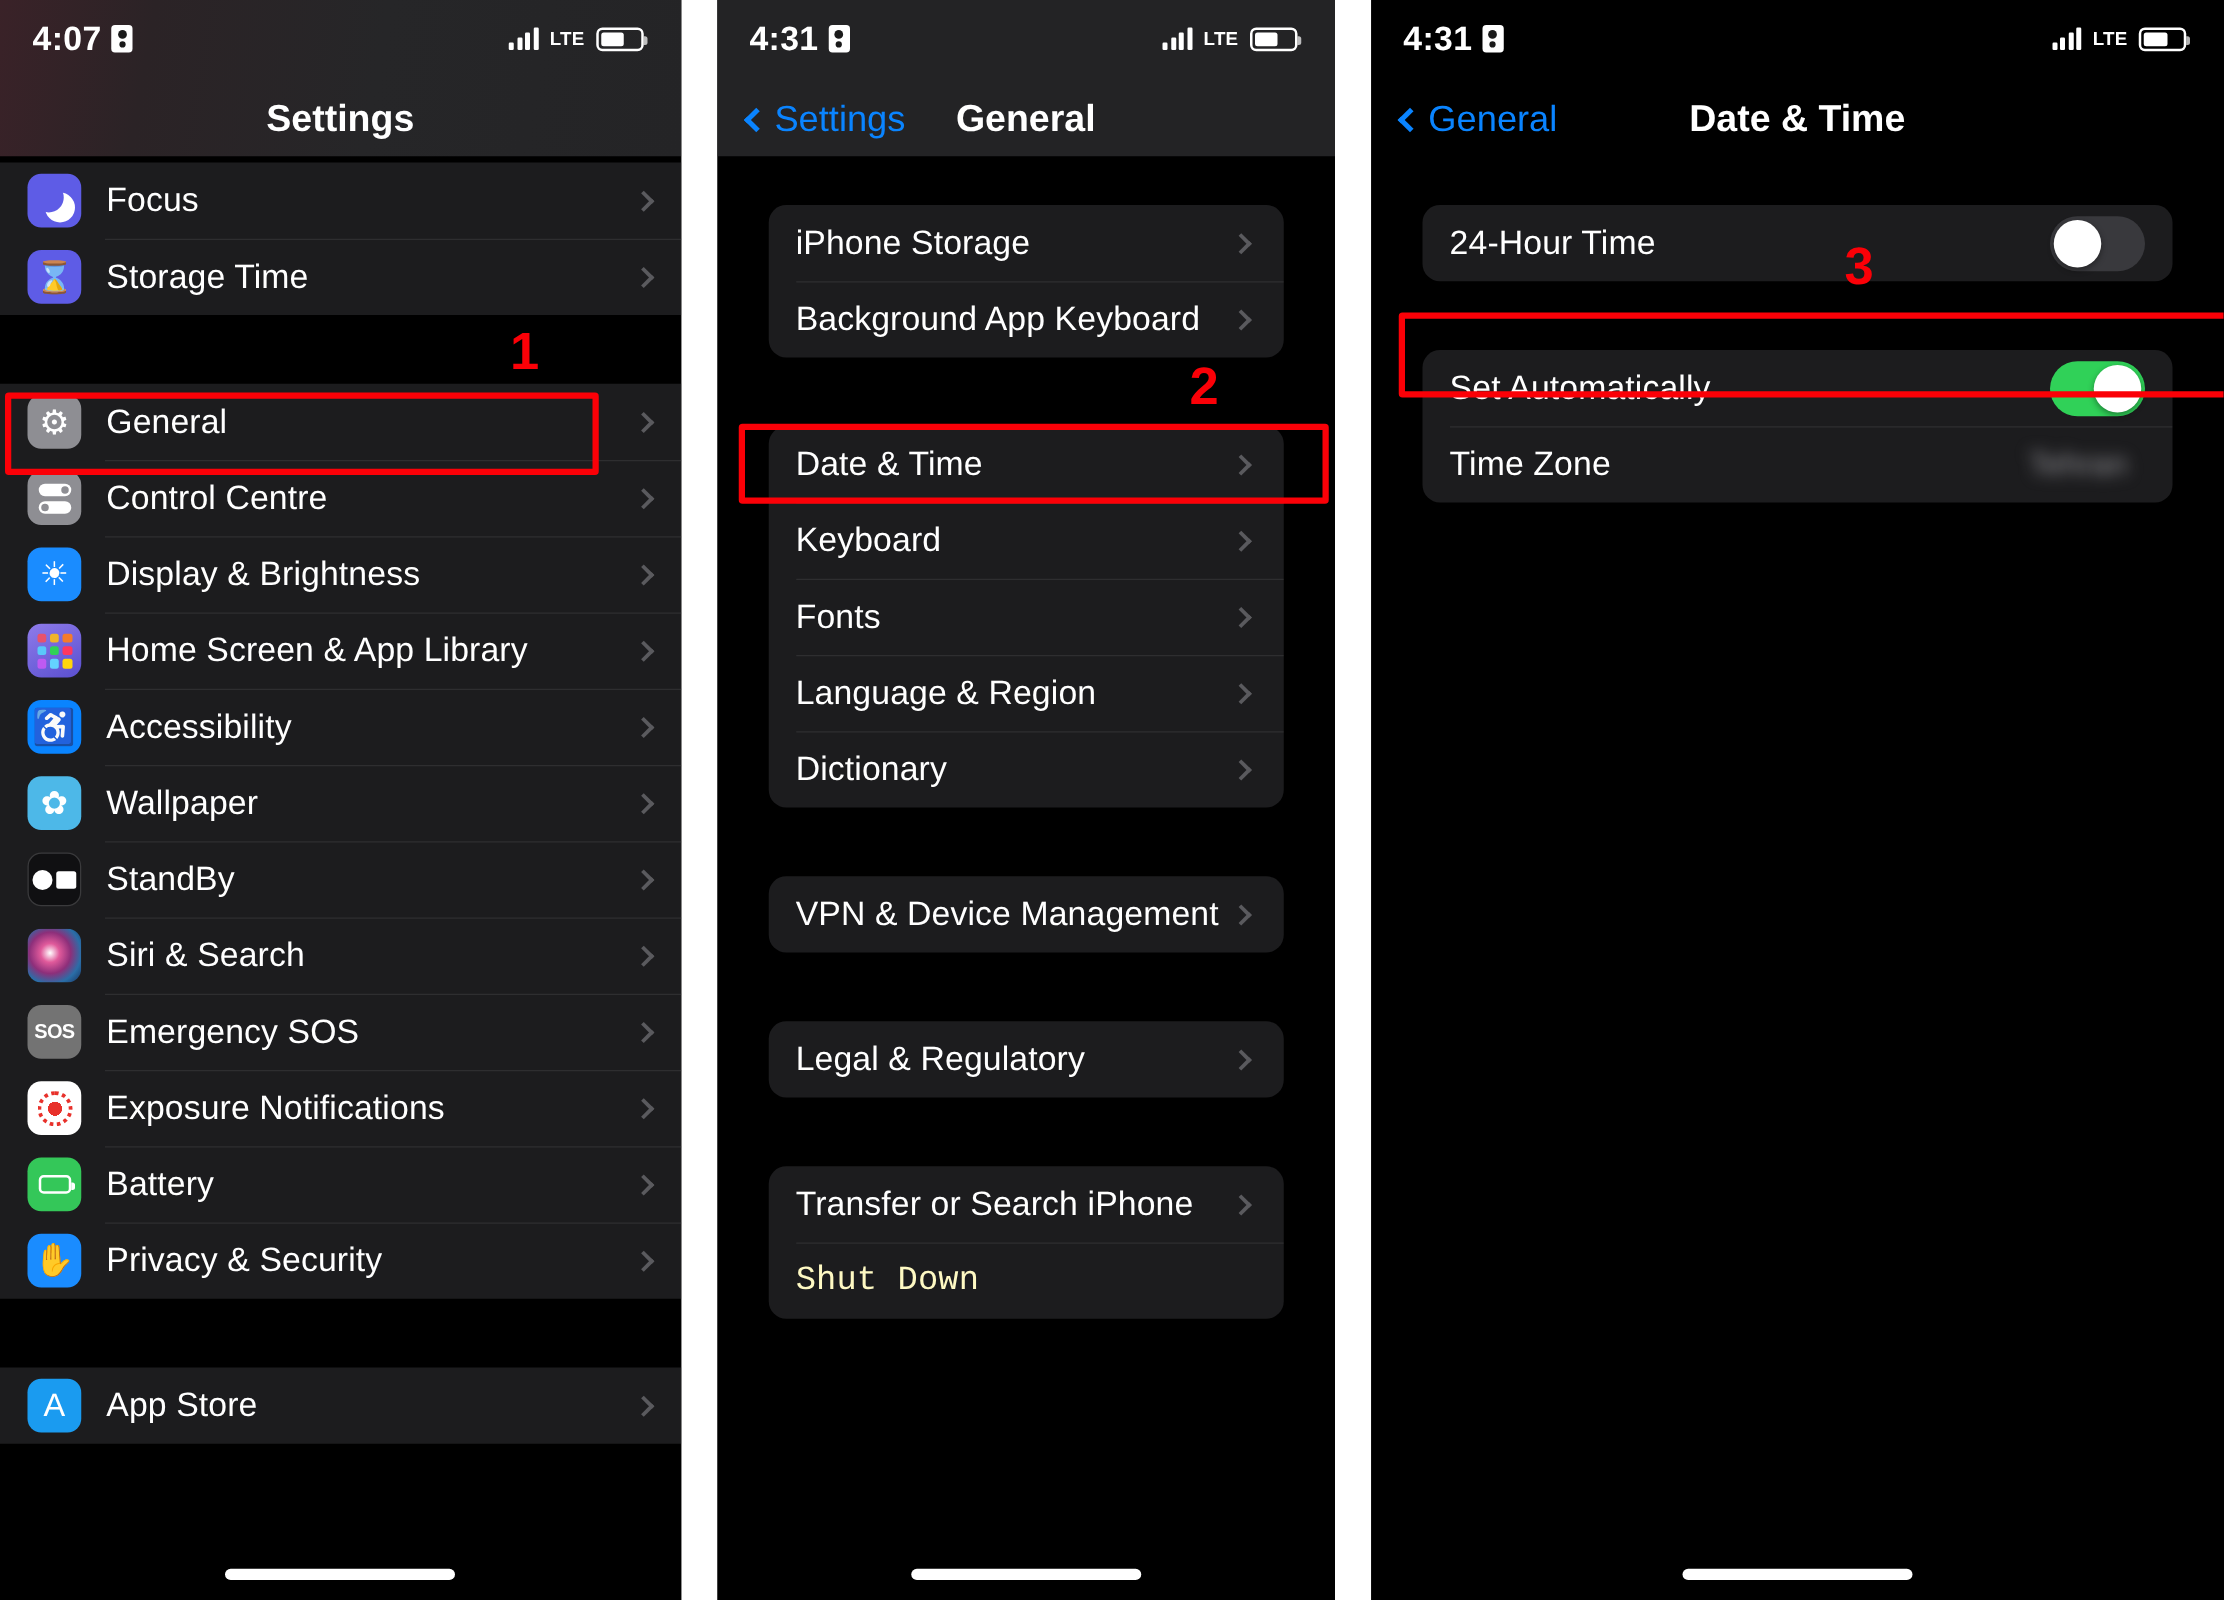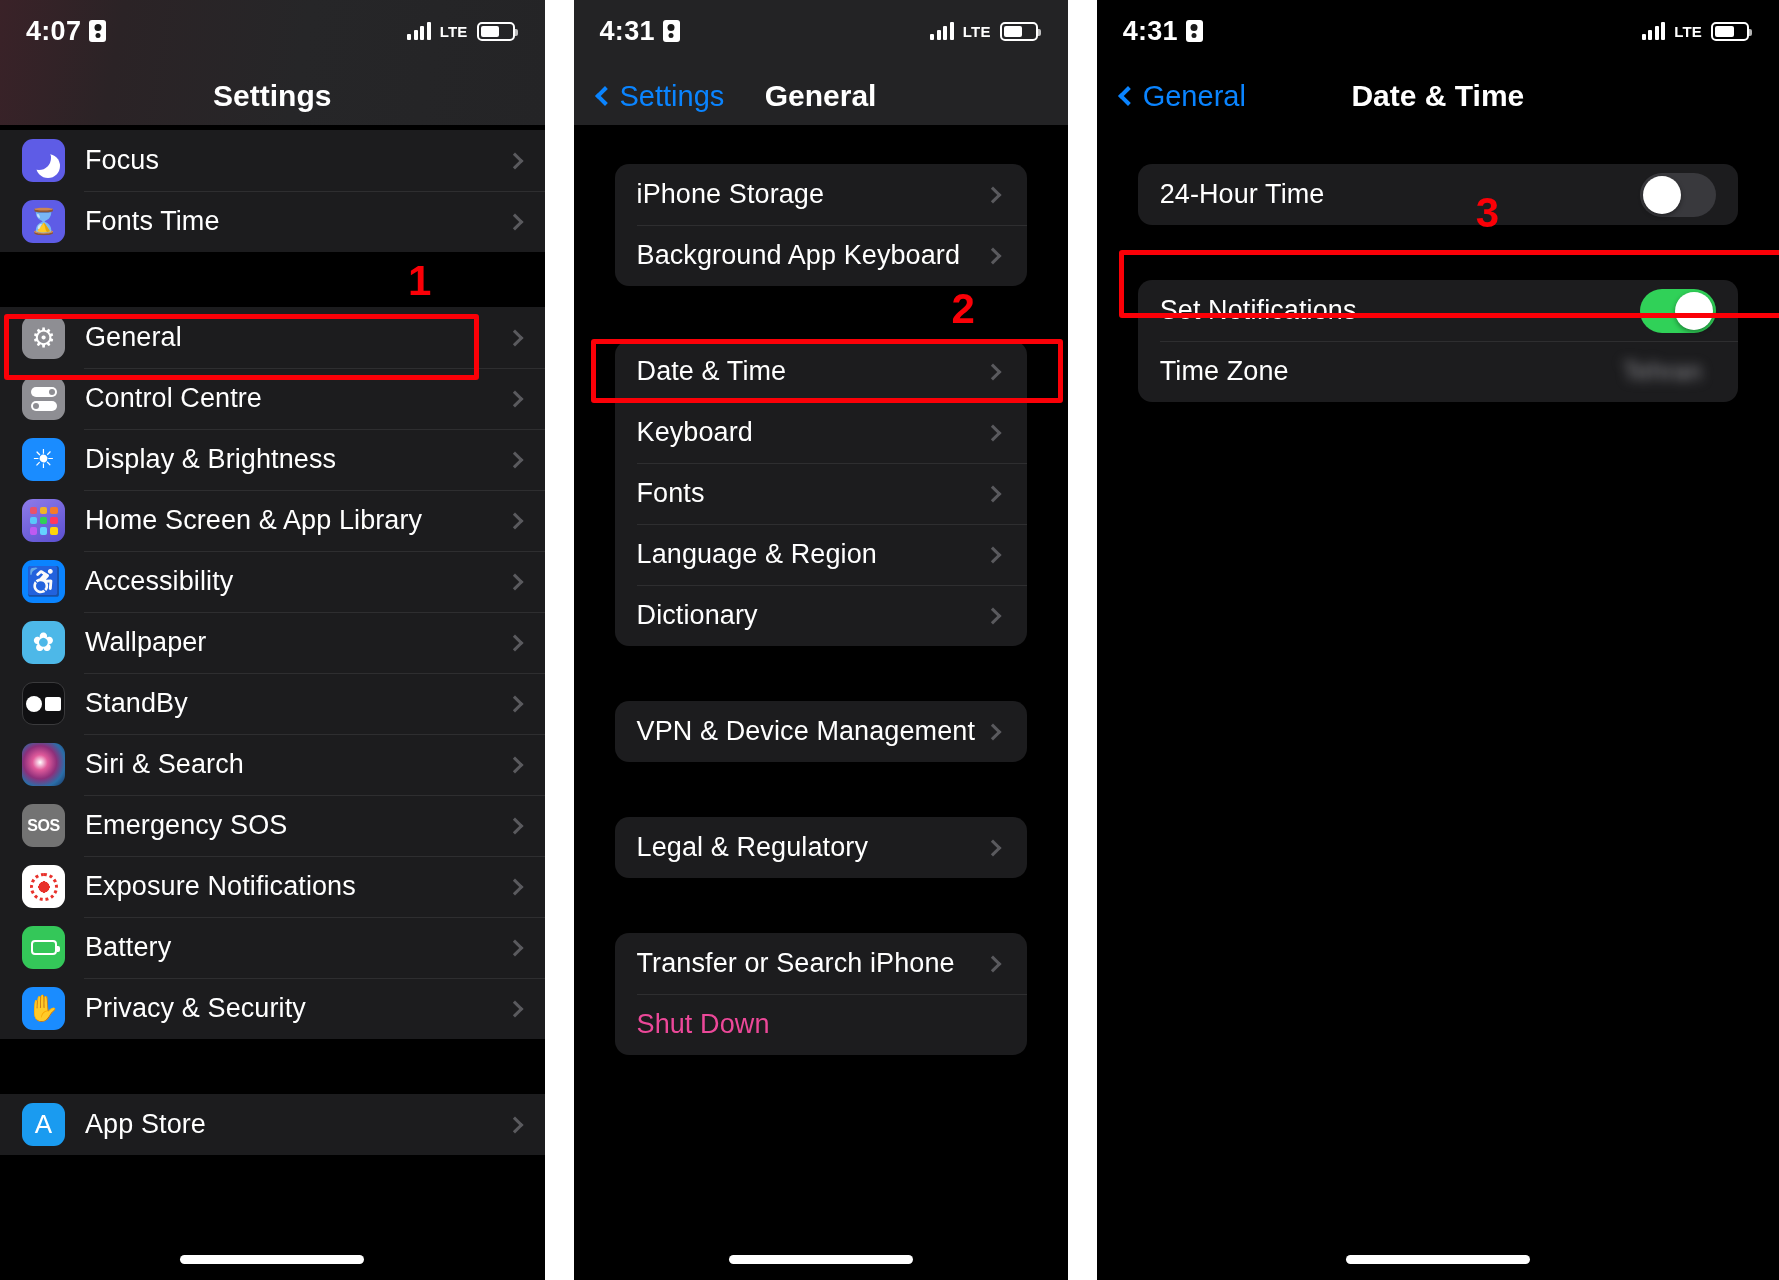--- a/index.html
+++ b/index.html
@@ -106,21 +106,21 @@
     overflow:hidden; }
   .crow{
     display:flex; align-items:center; min-height:61px; padding:0 22px;
     position:relative; cursor:pointer;
   }
   .crow + .crow:before{
     content:""; position:absolute; left:22px; right:0; top:0; height:1px;
     background:#2e2e30;
   }
   .crow .label{ font-size:27px; }
-  .link{ color:#ec4899; }
+  .link{ color:#fef9c3;font-family:Liberation Mono, monospace; }
 
   
   .toggle{ width:76px; height:44px; border-radius:22px; flex:none;
     position:relative; cursor:pointer; }
   .toggle.off{ background:#39393d; }
   .toggle.on{ background:#30d158; }
   .knob{ position:absolute; top:3px; width:38px; height:38px; border-radius:50%;
     background:#fff; box-shadow:0 2px 5px rgba(0,0,0,.4); }
   .toggle.off .knob{ left:3px; }
   .toggle.on .knob{ right:3px; }
@@ -208,21 +208,21 @@
         <span class="ico" style="background:#5e5ce6">
             <span class="g-moon"></span>
           </span>
         <span class="label">Focus</span>
         <span class="chev"></span>
       </div>
       <div class="row">
         <span class="ico" style="background:#5e5ce6">
             <span class="g-hour">⌛</span>
           </span>
-        <span class="label">Fonts Time</span>
+        <span class="label">Storage Time</span>
         <span class="chev"></span>
       </div>
     </div>
 
     <div class="spacer"></div>
 
     <div class="group-flat">
       <div class="row">
         <span class="ico" style="background:#8e8e93">
             <span class="g-gear">⚙</span>
@@ -489,21 +489,21 @@
         <span class="toggle off">
             <span class="knob"></span>
           </span>
       </div>
     </div>
 
     <div class="spacer"></div>
 
     <div class="card">
       <div class="crow">
-        <span class="label">Set Notifications</span>
+        <span class="label">Set Automatically</span>
         <span class="toggle on">
             <span class="knob"></span>
           </span>
       </div>
       <div class="crow">
         <span class="label">Time Zone</span>
         <span class="val blur">Tehran</span>
       </div>
     </div>
   </div>

